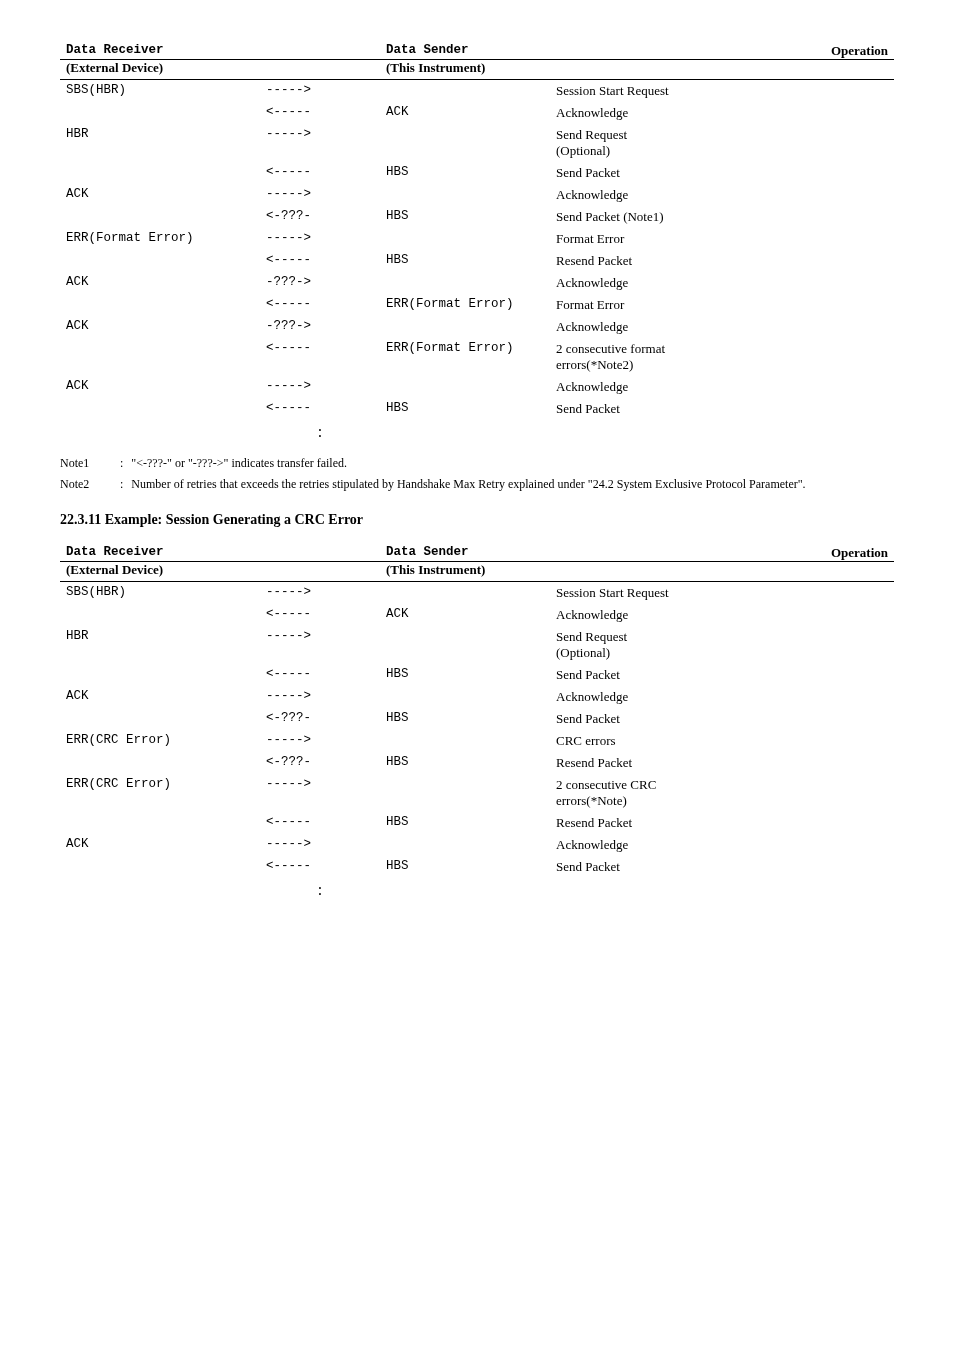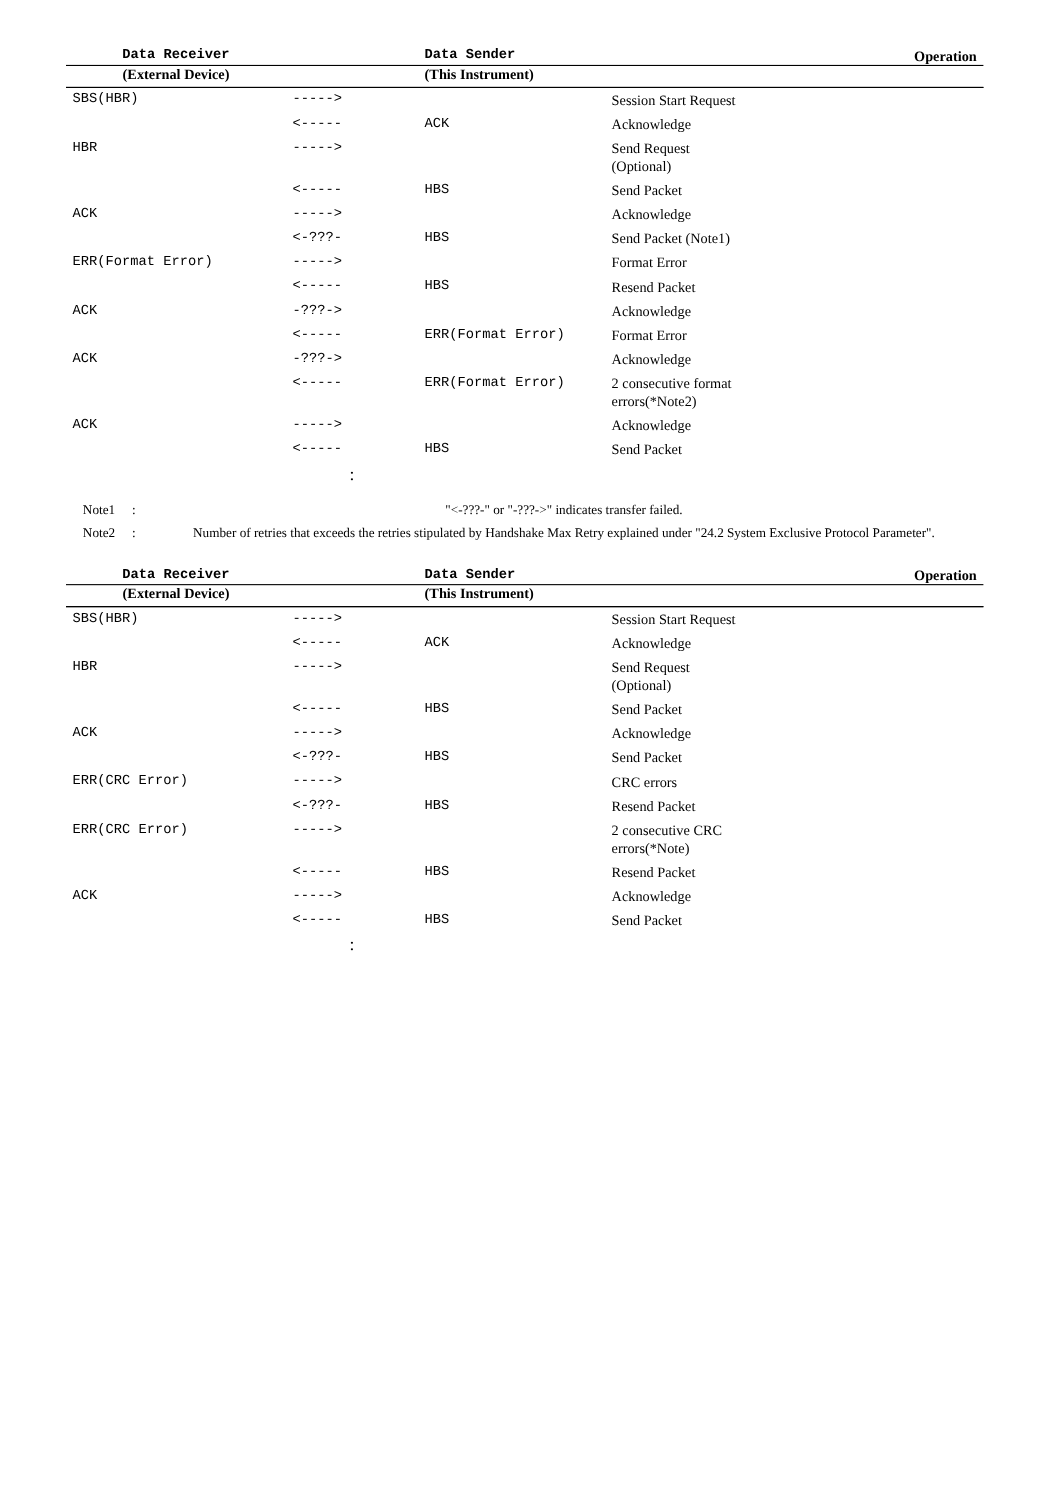--- a/index.html
+++ b/index.html
@@ -36,33 +36,32 @@
       padding-bottom: 0;
     }
     table thead tr:last-child th {
       padding-top: 0;
       border-bottom: 1px solid #000;
     }
     .mono {
       font-family: 'Courier New', Courier, monospace;
       font-size: 12.5px;
     }
-    .col-receiver { width: 200px; text-align: center; }
+    .col-receiver { width: 200px; }
     .col-arrow { width: 120px; }
     .col-sender { width: 170px; }
     .col-operation { width: auto; text-align: right; }
     .note-section {
       margin: 12px 0 20px 0;
     }
     .note-line {
       font-family: serif;
       font-size: 12px;
       display: flex;
       margin-bottom: 6px;
-      text-align: center;
     }
     .note-label {
       min-width: 60px;
       font-family: serif;
     }
     .note-text {
       flex: 1;
     }
     .section-heading {
       font-family: serif;
@@ -196,20 +195,21 @@
       <span style="margin-right:8px">:</span>
       <span class="note-text">"&lt;-???-" or "-???-&gt;" indicates transfer failed.</span>
     </div>
     <div class="note-line">
       <span class="note-label">Note2</span>
       <span style="margin-right:8px">:</span>
       <span class="note-text">Number of retries that exceeds the retries stipulated by Handshake Max Retry explained under "24.2 System Exclusive Protocol Parameter".</span>
     </div>
   </div>
 
+  <div class="section-heading">22.3.11  Example: Session Generating a CRC Error</div>
 
   <table>
     <thead>
       <tr>
         <th class="col-receiver mono">Data Receiver</th>
         <th class="col-arrow"></th>
         <th class="col-sender mono">Data Sender</th>
         <th class="col-operation">Operation</th>
       </tr>
       <tr>

